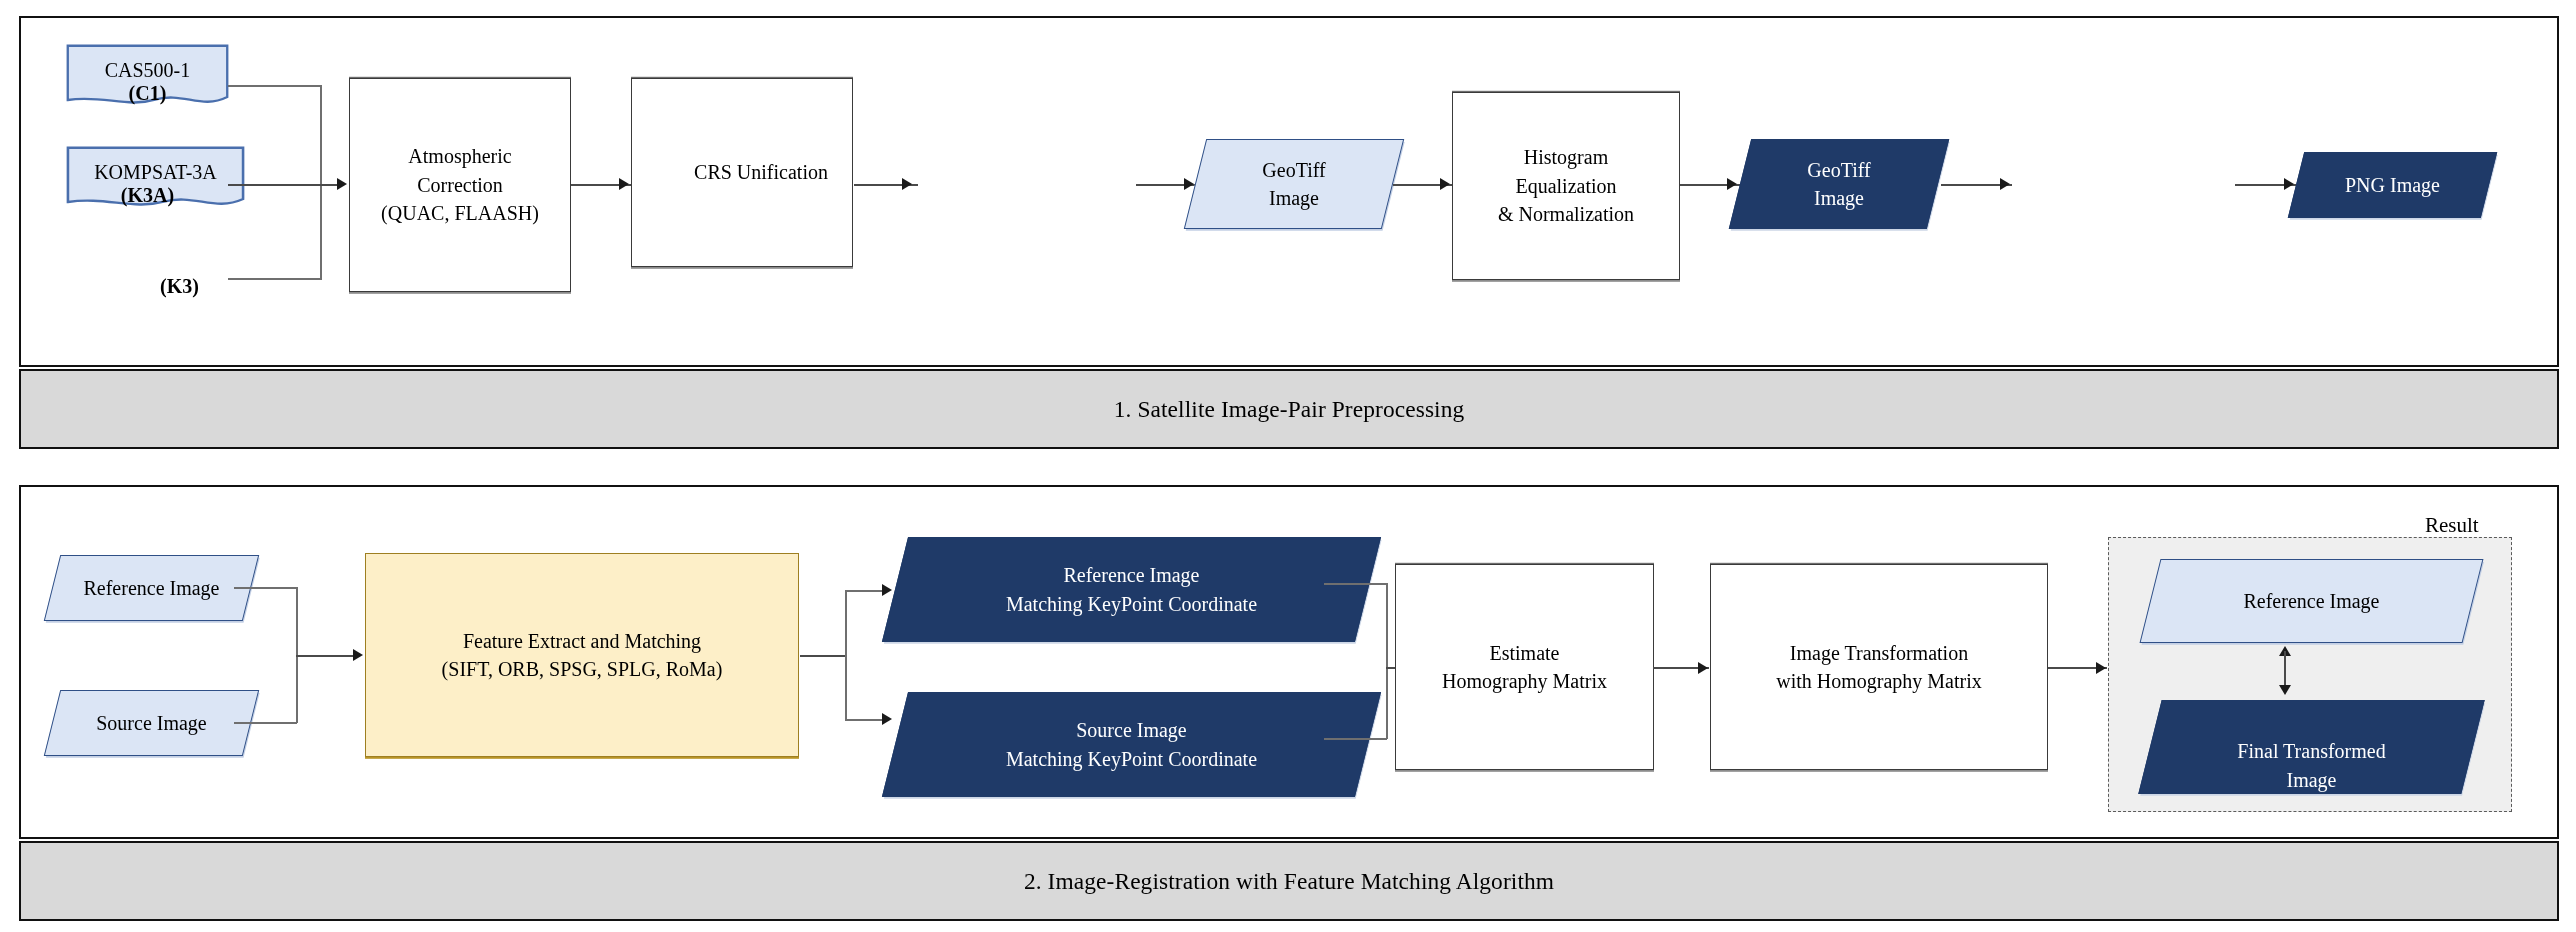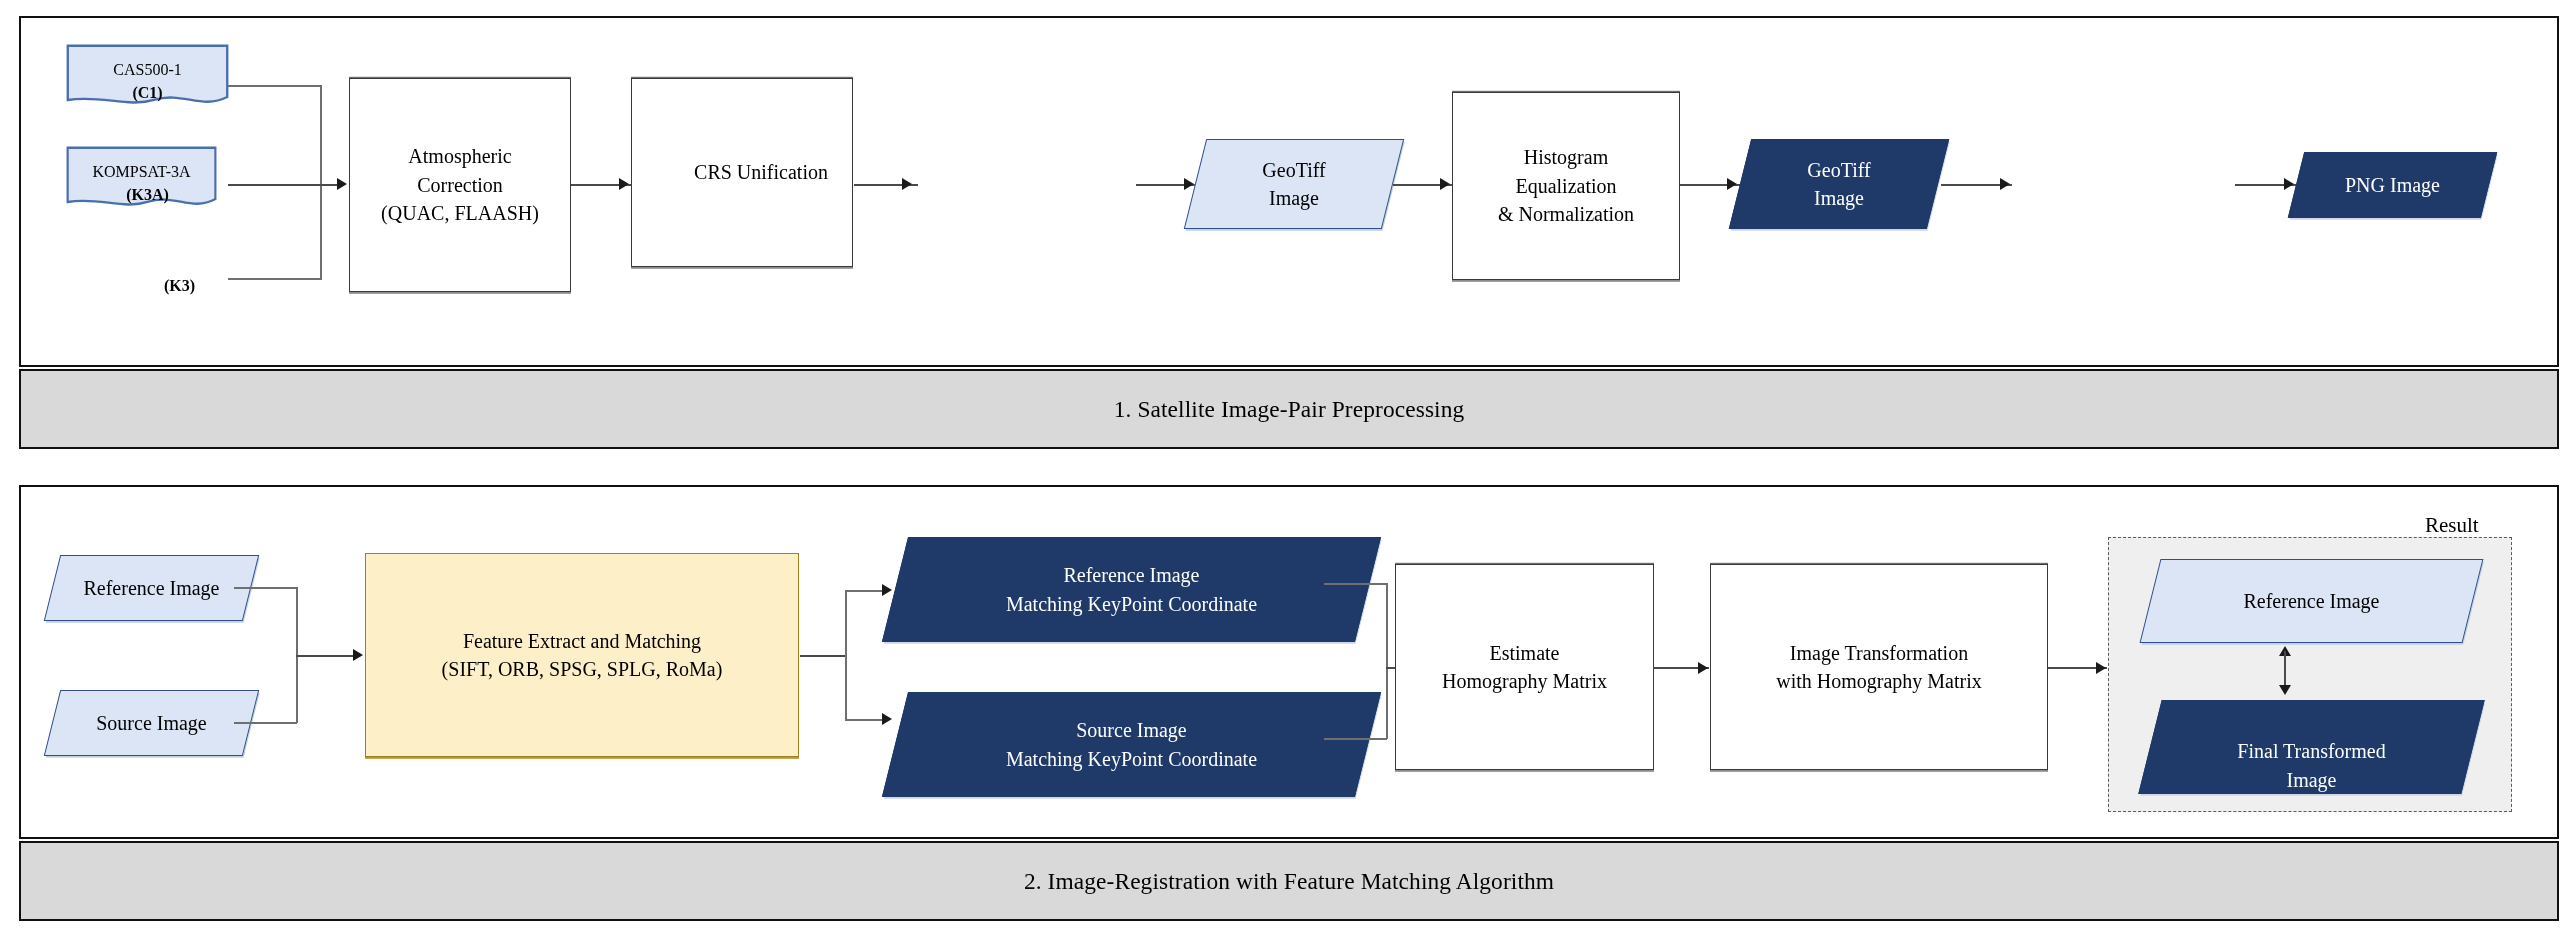--- a/index.html
+++ b/index.html
@@ -42,21 +42,21 @@
         box-shadow:1.8px 2.3px 0 -0.6px #c3cfe4;}
   .para-dark  .skewbg{background:#1f3a68;border:1.8px solid #1f3a68;
         box-shadow:1.8px 2.3px 0 -0.6px #ccd6e6;}
   .para-dark .lbl{color:#fff;}
 
   
   .doc{position:absolute;}
   .doc svg{display:block;width:100%;height:100%;overflow:visible;}
   .doc .lbl{position:absolute;left:0;top:0;width:100%;height:calc(100% - 15px);
         display:flex;align-items:center;justify-content:center;text-align:center;
-        font-size:16px;line-height:1.5;white-space:pre-line;z-index:3;}
+        font-size:20px;line-height:1.5;white-space:pre-line;z-index:3;}
   .doc .lbl b{font-weight:bold;}
 
   
   .ln{position:absolute;background:#6f6f6f;}
   .lnh{height:1.8px;}
   .lnv{width:1.8px;}
   .ln-dk{background:#4a4a4a;}
   .arw{position:absolute;width:0;height:0;
        border-top:6.4px solid transparent;border-bottom:6.4px solid transparent;
        border-left:10.5px solid #1a1a1a;}
@@ -84,21 +84,21 @@
   <div class="doc" style="left:66px;top:44px;width:163px;height:66px;">
     <svg viewBox="0 0 278 112" preserveAspectRatio="none">
       <path d="M3,3 L275,3 L275,90 C230,112 200,80 150,95 C105,108 60,86 3,95 Z" fill="#dbe5f5" stroke="#4a6fad" stroke-width="4"></path>
     </svg>
     <div class="lbl"><span>CAS500-1</span></div>
   </div>
   <div class="doc" style="left:66px;top:69px;width:163px;height:47px;pointer-events:none;">
     <div class="lbl" style="height:100%;"><b>(C1)</b></div>
   </div>
 
-  <div class="doc" style="left:66px;top:146px;width:151px;height:66px;">
+  <div class="doc" style="left:66px;top:146px;width:179px;height:66px;">
     <svg viewBox="0 0 278 112" preserveAspectRatio="none">
       <path d="M3,3 L275,3 L275,90 C230,112 200,80 150,95 C105,108 60,86 3,95 Z" fill="#dbe5f5" stroke="#4a6fad" stroke-width="4"></path>
     </svg>
     <div class="lbl"><span>KOMPSAT-3A</span></div>
   </div>
   <div class="doc" style="left:66px;top:171px;width:163px;height:47px;pointer-events:none;">
     <div class="lbl" style="height:100%;"><b>(K3A)</b></div>
   </div>
 
   <div class="doc" style="left:66px;top:262px;width:163px;height:47px;pointer-events:none;">

